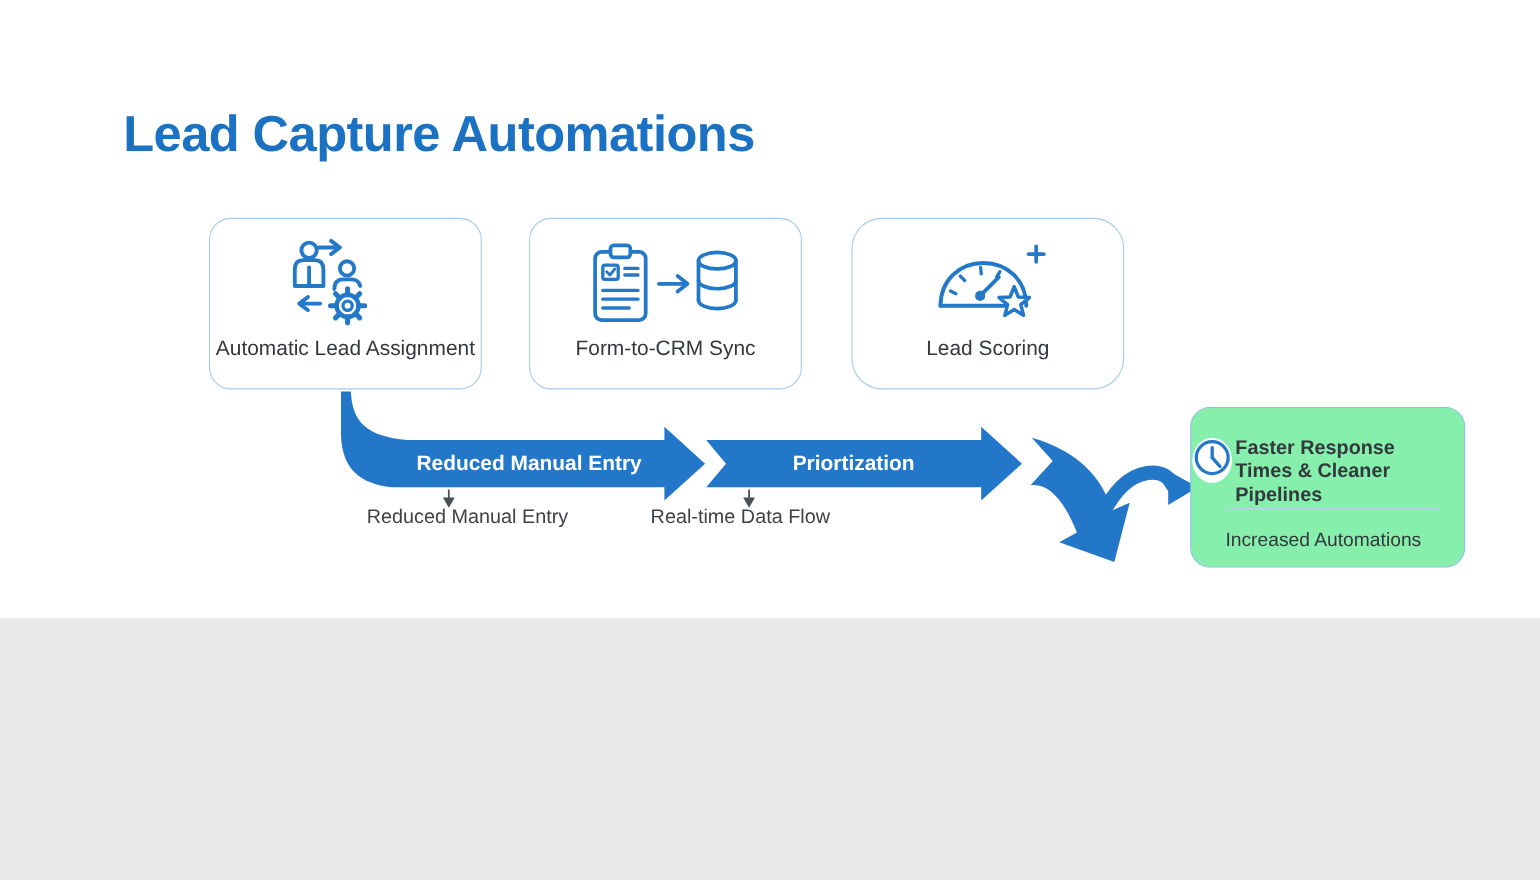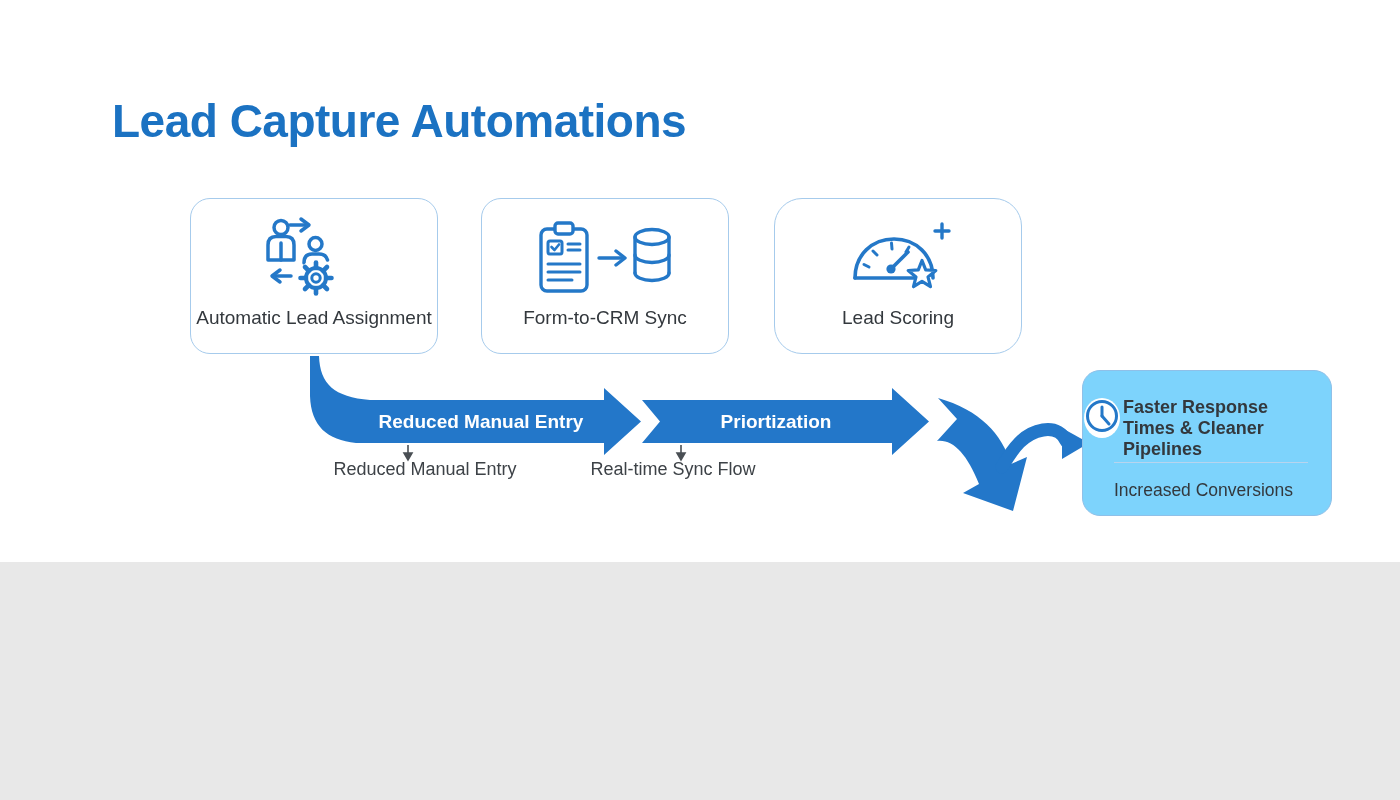--- a/index.html
+++ b/index.html
@@ -34,21 +34,21 @@
   #band-label-1{left:352px;width:258px;}
   #band-label-2{left:660px;width:232px;}
   .sub-label{
     position:absolute;top:457px;height:24px;display:flex;align-items:center;justify-content:center;
     color:#3d4247;font-size:18px;white-space:nowrap;
   }
   #sub-label-1{left:320px;width:210px;}
   #sub-label-2{left:570px;width:206px;}
   
   .result-box{
-    position:absolute;left:1082px;top:370px;width:250px;height:146px;background:#7dd3fc;
+    position:absolute;left:1082px;top:370px;width:250px;height:146px;background:#86efac;
     border:1.6px solid #8fc0e8;border-radius:18px;box-sizing:border-box;
   }
   .result-box .clock{position:absolute;left:1px;top:27px;background:#fff;border-radius:50%;}
   .result-title{
     position:absolute;left:40px;top:26px;width:196px;
     font-size:18px;font-weight:bold;color:#33383d;line-height:21px;
   }
   .result-divider{
     position:absolute;left:31px;top:91px;width:194px;height:0;border-top:1.6px solid #b8d4ee;
   }
@@ -159,33 +159,33 @@
     </g>
     <g stroke="#4a4f54" stroke-width="1.6" fill="#4a4f54">
       <line x1="681" y1="445" x2="681" y2="454"></line>
       <polygon points="677,453 685,453 681,460"></polygon>
     </g>
   </svg>
 
   <div class="band-label" id="band-label-1">Reduced Manual Entry</div>
   <div class="band-label" id="band-label-2">Priortization</div>
   <div class="sub-label" id="sub-label-1">Reduced Manual Entry</div>
-  <div class="sub-label" id="sub-label-2">Real-time Sync Flow</div>
+  <div class="sub-label" id="sub-label-2">Real-time Data Flow</div>
 
   <div class="result-box">
     <div class="clock">
       <svg width="36" height="36" viewBox="0 0 36 36" fill="none" stroke="#2478c8" stroke-width="3" stroke-linecap="round">
         <circle cx="18" cy="18" r="14.5"></circle>
         <path d="M18,18 V9"></path>
         <path d="M18,18 L25,26"></path>
       </svg>
     </div>
     <div class="result-title">Faster Response Times &amp; Cleaner Pipelines</div>
     <div class="result-divider"></div>
-    <div class="result-subtitle">Increased Conversions</div>
+    <div class="result-subtitle">Increased Automations</div>
   </div>
 
   <div class="logo">
     <div class="mark">
       <svg width="50" height="50" viewBox="0 0 50 50">
         <circle cx="25" cy="25" r="21" fill="none" stroke="#ffffff" stroke-width="3.4"></circle>
         <rect x="19" y="15.5" width="12" height="4.6" rx="2.3" fill="#ffffff"></rect>
         <rect x="14" y="22.7" width="22" height="5" rx="2.5" fill="#bfe0f2"></rect>
         <rect x="16" y="30" width="17" height="5" rx="2.5" fill="#ffffff"></rect>
       </svg>

